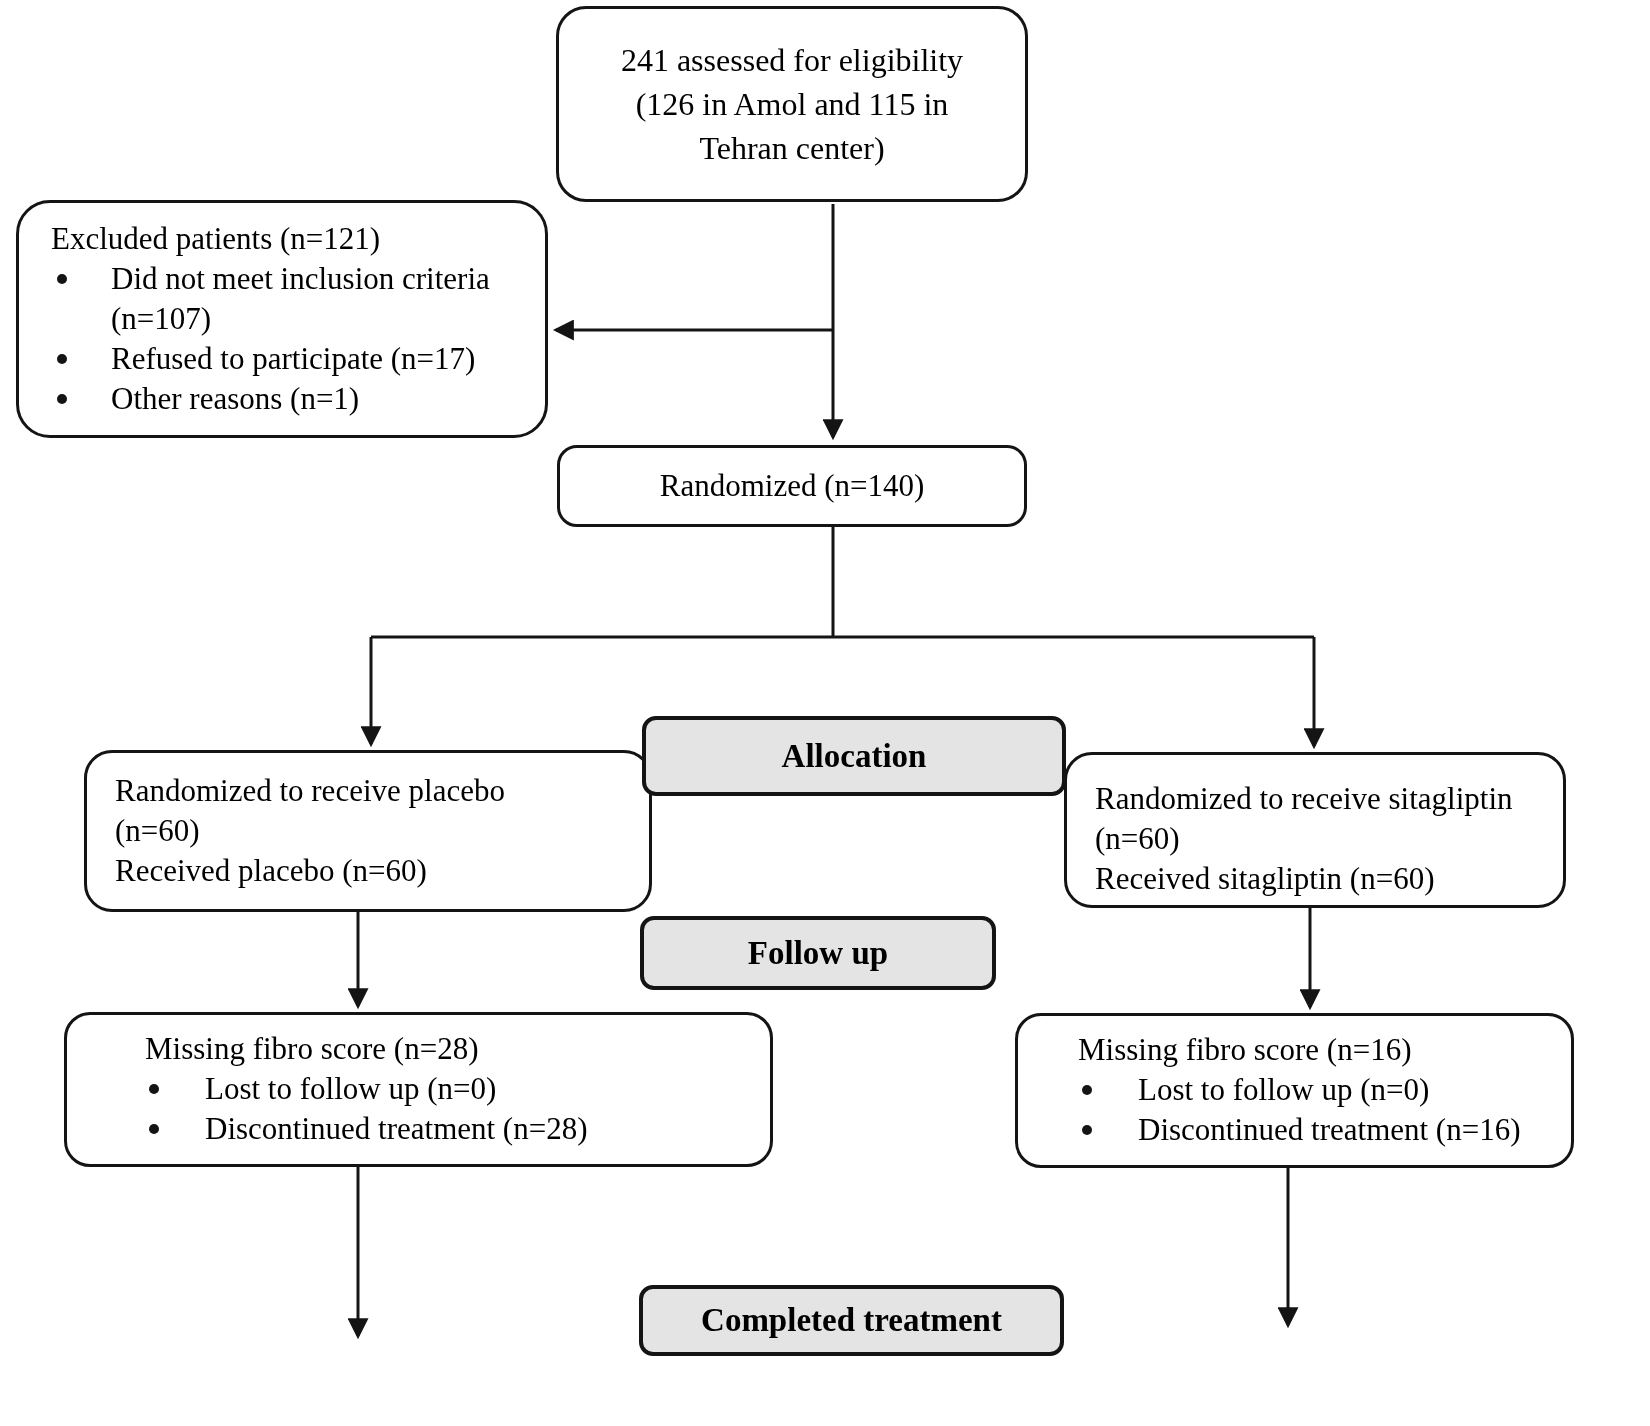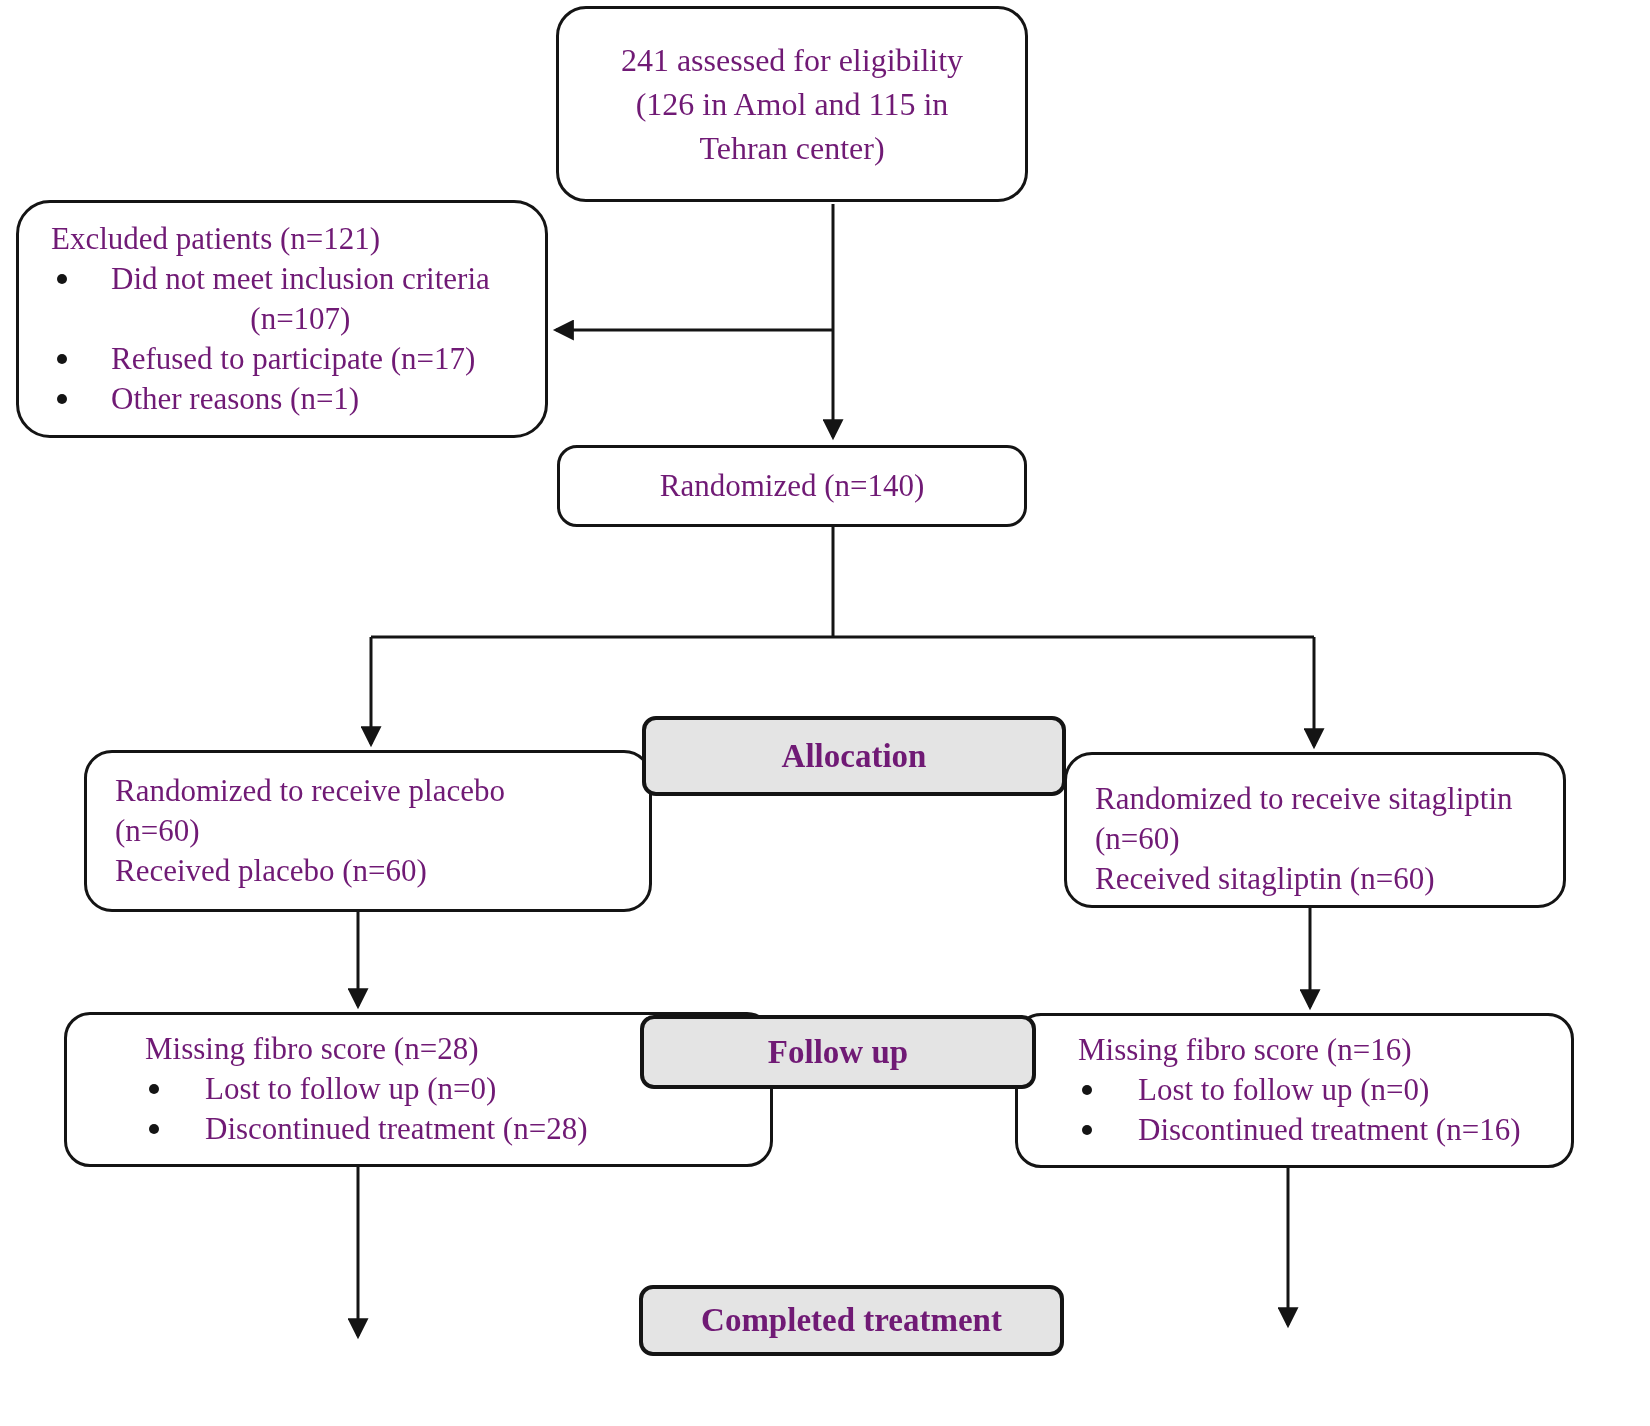--- a/index.html
+++ b/index.html
@@ -2,21 +2,21 @@
 <html><head>
 <meta charset="utf-8">
 <style>
   html, body { margin: 0; padding: 0; background: #ffffff; }
   .canvas {
     position: relative;
     width: 1650px;
     height: 1426px;
     background: #ffffff;
     font-family: "Liberation Serif", "DejaVu Serif", serif;
-    color: #701a75;
+    color: #000000;
     overflow: hidden;
   }
   .arrows {
     position: absolute;
     left: 0; top: 0;
     z-index: 4;
     pointer-events: none;
   }
   .box {
     position: absolute;
@@ -53,31 +53,31 @@
   .pre { white-space: pre-line; }
   .bullet { display: flex; align-items: flex-start; }
   .dot {
     flex: none;
     width: 10px;
     height: 10px;
     border-radius: 50%;
     background: #141414;
     margin-top: 15px;
   }
-  .btext { white-space: pre-line; text-align: center; }
+  .btext { white-space: pre-line; }
 
   
   #box-top { left: 556px; top: 6px; width: 472px; height: 196px; border-radius: 30px; font-size: 32px; line-height: 44px; }
   #box-excluded { left: 16px; top: 200px; width: 532px; height: 238px; border-radius: 34px; padding: 16px 14px 0 32px; }
   #box-excluded .dot { margin-left: 6px; margin-right: 44px; }
   #box-randomized { left: 557px; top: 445px; width: 470px; height: 82px; border-radius: 20px; }
   #stage-allocation { left: 642px; top: 716px; width: 424px; height: 80px; }
   #box-alloc-left { left: 84px; top: 750px; width: 568px; height: 162px; border-radius: 28px; padding: 18px 16px 0 28px; }
   #box-alloc-right { left: 1064px; top: 752px; width: 502px; height: 156px; border-radius: 28px; padding: 24px 16px 0 28px; }
-  #stage-followup { left: 640px; top: 1015px; width: 396px; height: 74px; }
+  #stage-followup { left: 640px; top: 916px; width: 356px; height: 74px; }
   #box-fu-left { left: 64px; top: 1012px; width: 709px; height: 155px; border-radius: 26px; padding: 14px 10px 16px 78px; }
   #box-fu-left .dot { margin-left: 4px; margin-right: 46px; }
   #box-fu-right { left: 1015px; top: 1013px; width: 559px; height: 155px; border-radius: 26px; padding: 14px 10px 0 60px; }
   #box-fu-right .dot { margin-left: 4px; margin-right: 46px; }
   #stage-completed { left: 639px; top: 1285px; width: 425px; height: 71px; }
   #box-comp-left { left: 45px; top: 1342px; width: 652px; height: 80px; border-radius: 18px; }
   #box-comp-right { left: 982px; top: 1331px; width: 651px; height: 88px; border-radius: 18px; }
 </style>
 </head>
 <body>

